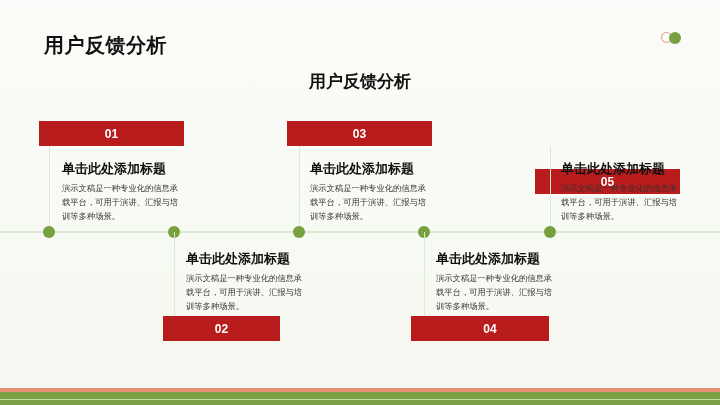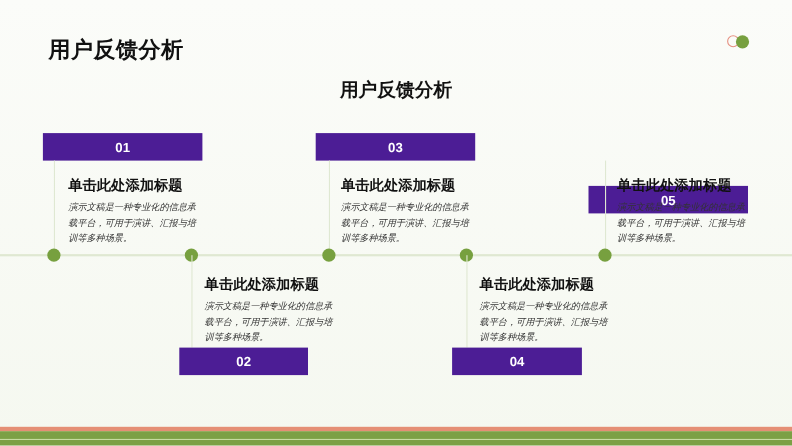--- a/index.html
+++ b/index.html
@@ -22,26 +22,26 @@
   }
   .logo-dot {
     left:669px; top:32px; width:12px; height:12px; background:#77a03f; border-radius:50%;
   }
   .timeline {
     left:0; top:231px; width:720px; height:2px; background:#dfe8d2;
   }
   .vline { width:1px; background:#dfe8d2; }
   .dot { width:12px; height:12px; border-radius:50%; background:#77a03f; }
   .num-bar {
-    height:25px; background:#4c1d95; color:#fff; font-weight:bold; font-size:12px;
+    height:25px; background:#b91c1c; color:#fff; font-weight:bold; font-size:12px;
     display:flex; align-items:center; justify-content:center;
     font-family: "Liberation Sans", "DejaVu Sans", sans-serif;
   }
   .card-title { font-size:13px; font-weight:bold; color:#111; white-space:nowrap;text-align:center; }
-  .card-desc { font-size:8.3px; line-height:14px; color:#333; width:118px;font-style:italic; }
+  .card-desc { font-size:8.3px; line-height:14px; color:#333; width:118px; }
   .stripe-pink { left:0; top:388px; width:720px; height:4px; background:#e58f75; }
   .stripe-green { left:0; top:392px; width:720px; height:13px; background:#7ca045; }
   .stripe-light { left:0; top:399px; width:720px; height:1px; background:#c7dba0; }
 </style>
 </head>
 <body>
 
 <div class="abs page-title">用户反馈分析</div>
 <div class="abs logo-ring"></div>
 <div class="abs logo-dot"></div>
@@ -71,21 +71,21 @@
 </div>
 <div class="abs vline" style="left:299px; top:146px; height:86px;"></div>
 <div class="abs dot" style="left:293px; top:226px;"></div>
 <div class="abs card-title" style="left:310px; top:160px;">单击此处添加标题</div>
 <div class="abs card-desc" style="left:310px; top:181px;">演示文稿是一种专业化的信息承载平台，可用于演讲、汇报与培训等多种场景。</div>
 
 <div class="abs dot" style="left:418px; top:226px;"></div>
 <div class="abs vline" style="left:424px; top:232px; height:84px;"></div>
 <div class="abs card-title" style="left:436px; top:250px;">单击此处添加标题</div>
 <div class="abs card-desc" style="left:436px; top:271px;">演示文稿是一种专业化的信息承载平台，可用于演讲、汇报与培训等多种场景。</div>
-<div class="abs num-bar" style="left:411px; top:316px; width:118px;">
+<div class="abs num-bar" style="left:411px; top:316px; width:118px;padding-left:20px;">
   <span>04</span>
 </div>
 
 <div class="abs num-bar" style="left:535px; top:121px; width:145px;margin-top:48px;">
   <span>05</span>
 </div>
 <div class="abs vline" style="left:550px; top:146px; height:86px;"></div>
 <div class="abs dot" style="left:544px; top:226px;"></div>
 <div class="abs card-title" style="left:561px; top:160px;">单击此处添加标题</div>
 <div class="abs card-desc" style="left:561px; top:181px;">演示文稿是一种专业化的信息承载平台，可用于演讲、汇报与培训等多种场景。</div>

